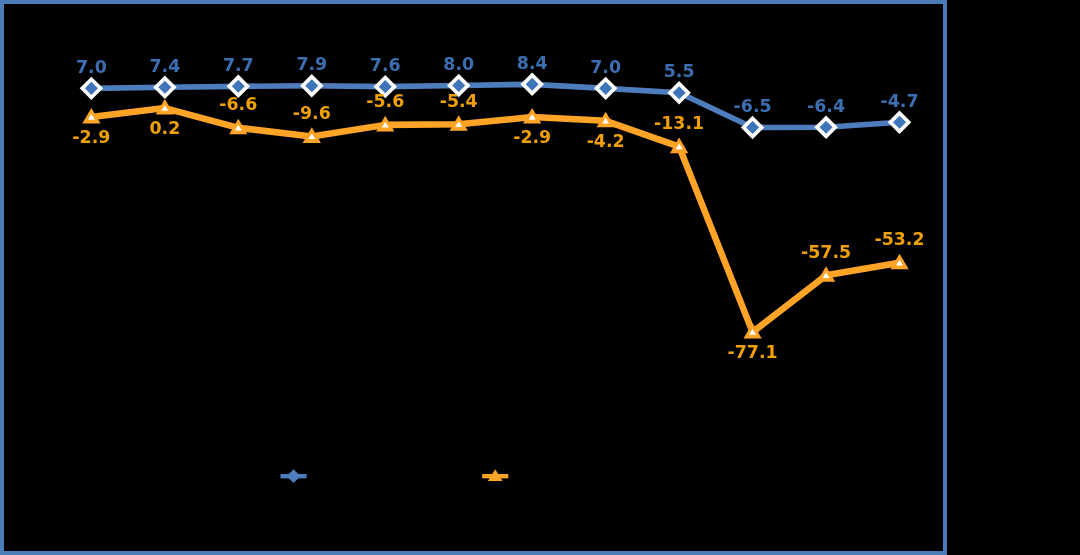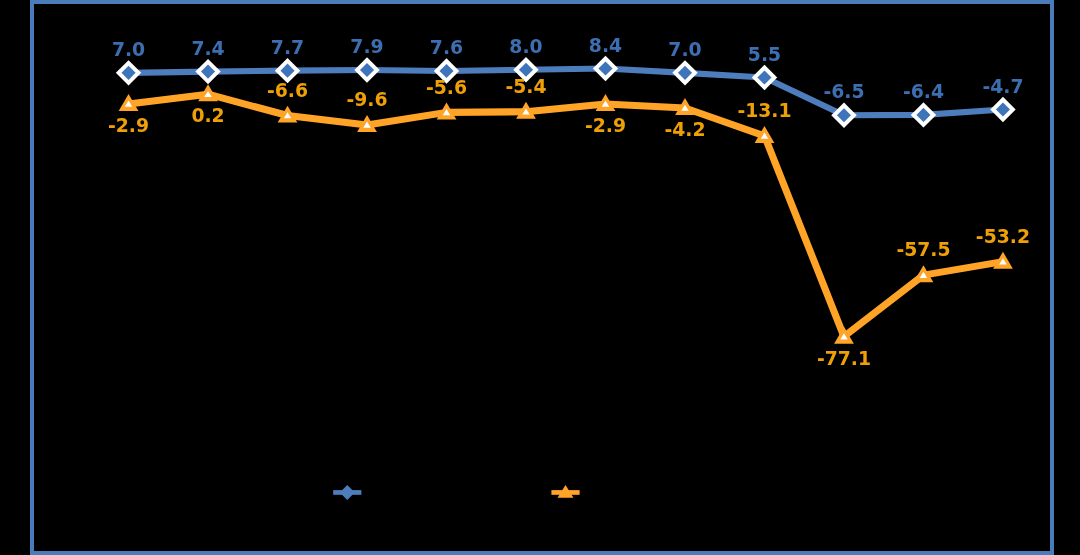--- a/index.html
+++ b/index.html
@@ -2,28 +2,27 @@
 <html><head>
 <meta charset="utf-8">
 <style>
   html, body {
     margin: 0;
     padding: 0;
     background: #000;
   }
   #frame {
     position: relative;
-    width: 1024px;
+    width: 947px;
     height: 555px;
     box-sizing: border-box;
     background: #000000;
     border: 4px solid #4A7CB9;
     overflow: hidden;
     font-family: "DejaVu Sans", "Liberation Sans", sans-serif;
-    margin-left: 30px;
   }
   #plot-svg {
     position: absolute;
     left: 0;
     top: 0;
     width: 100%;
     height: 100%;
     display: block;
   }
   .dlabel {

